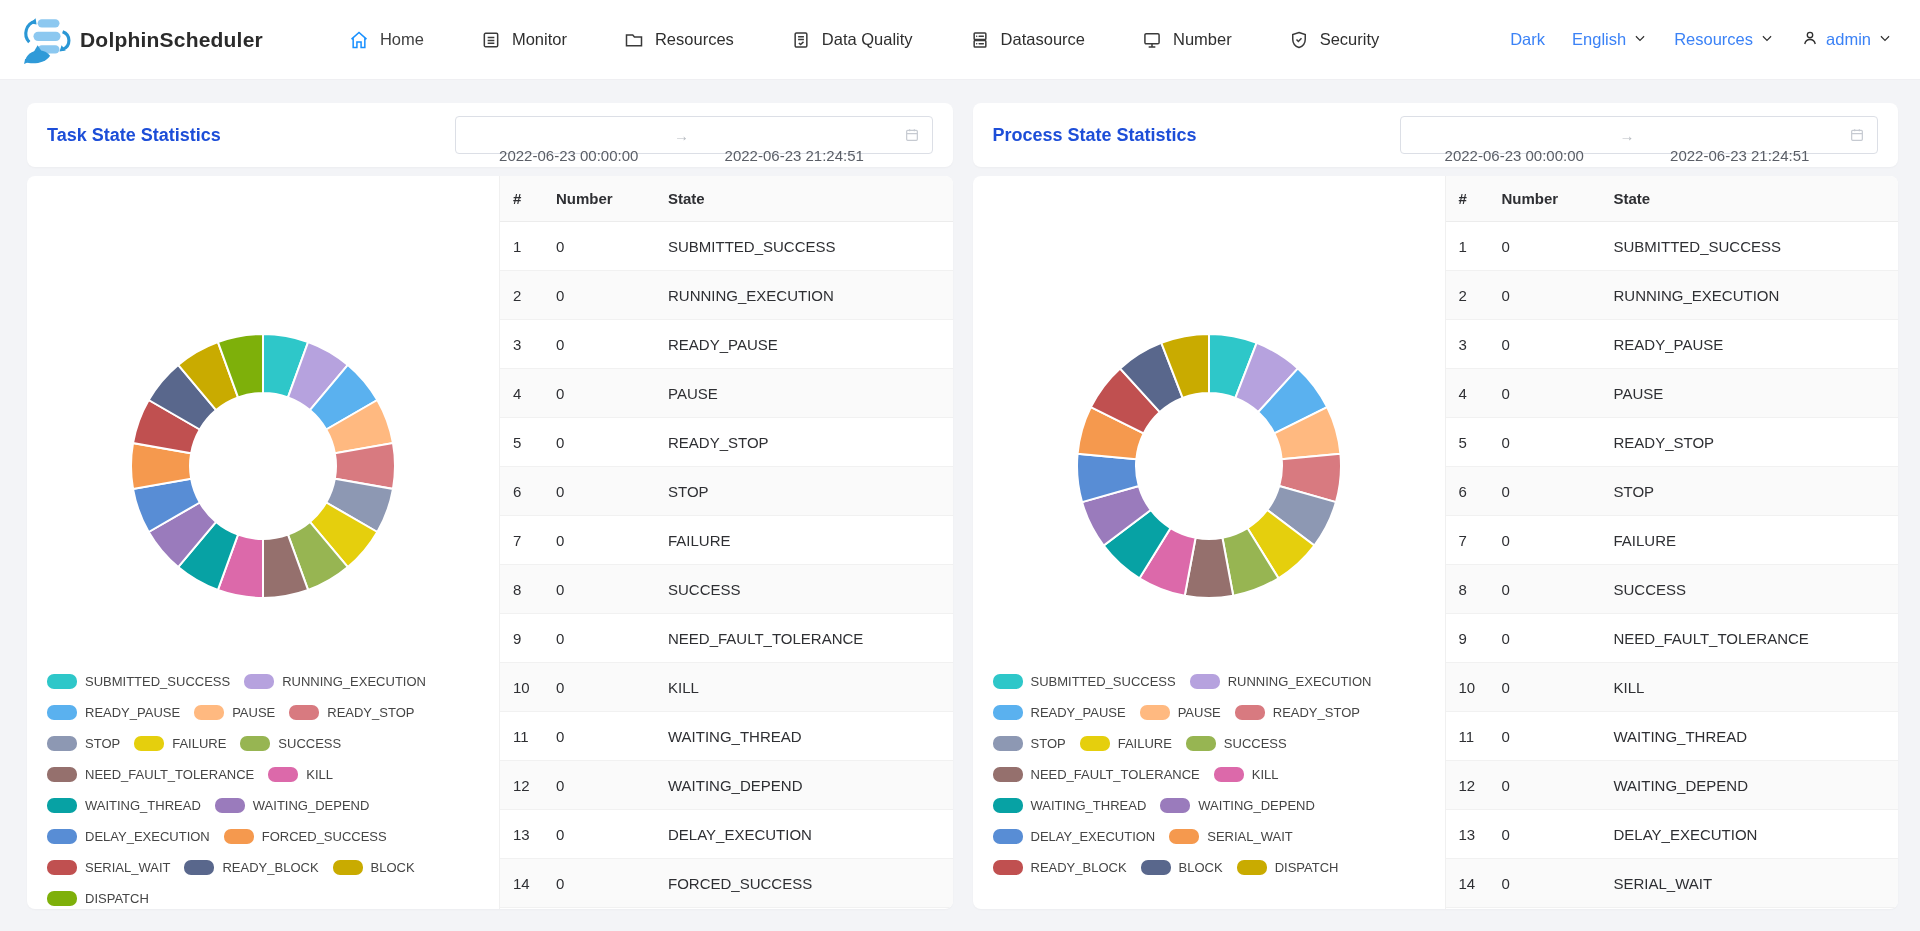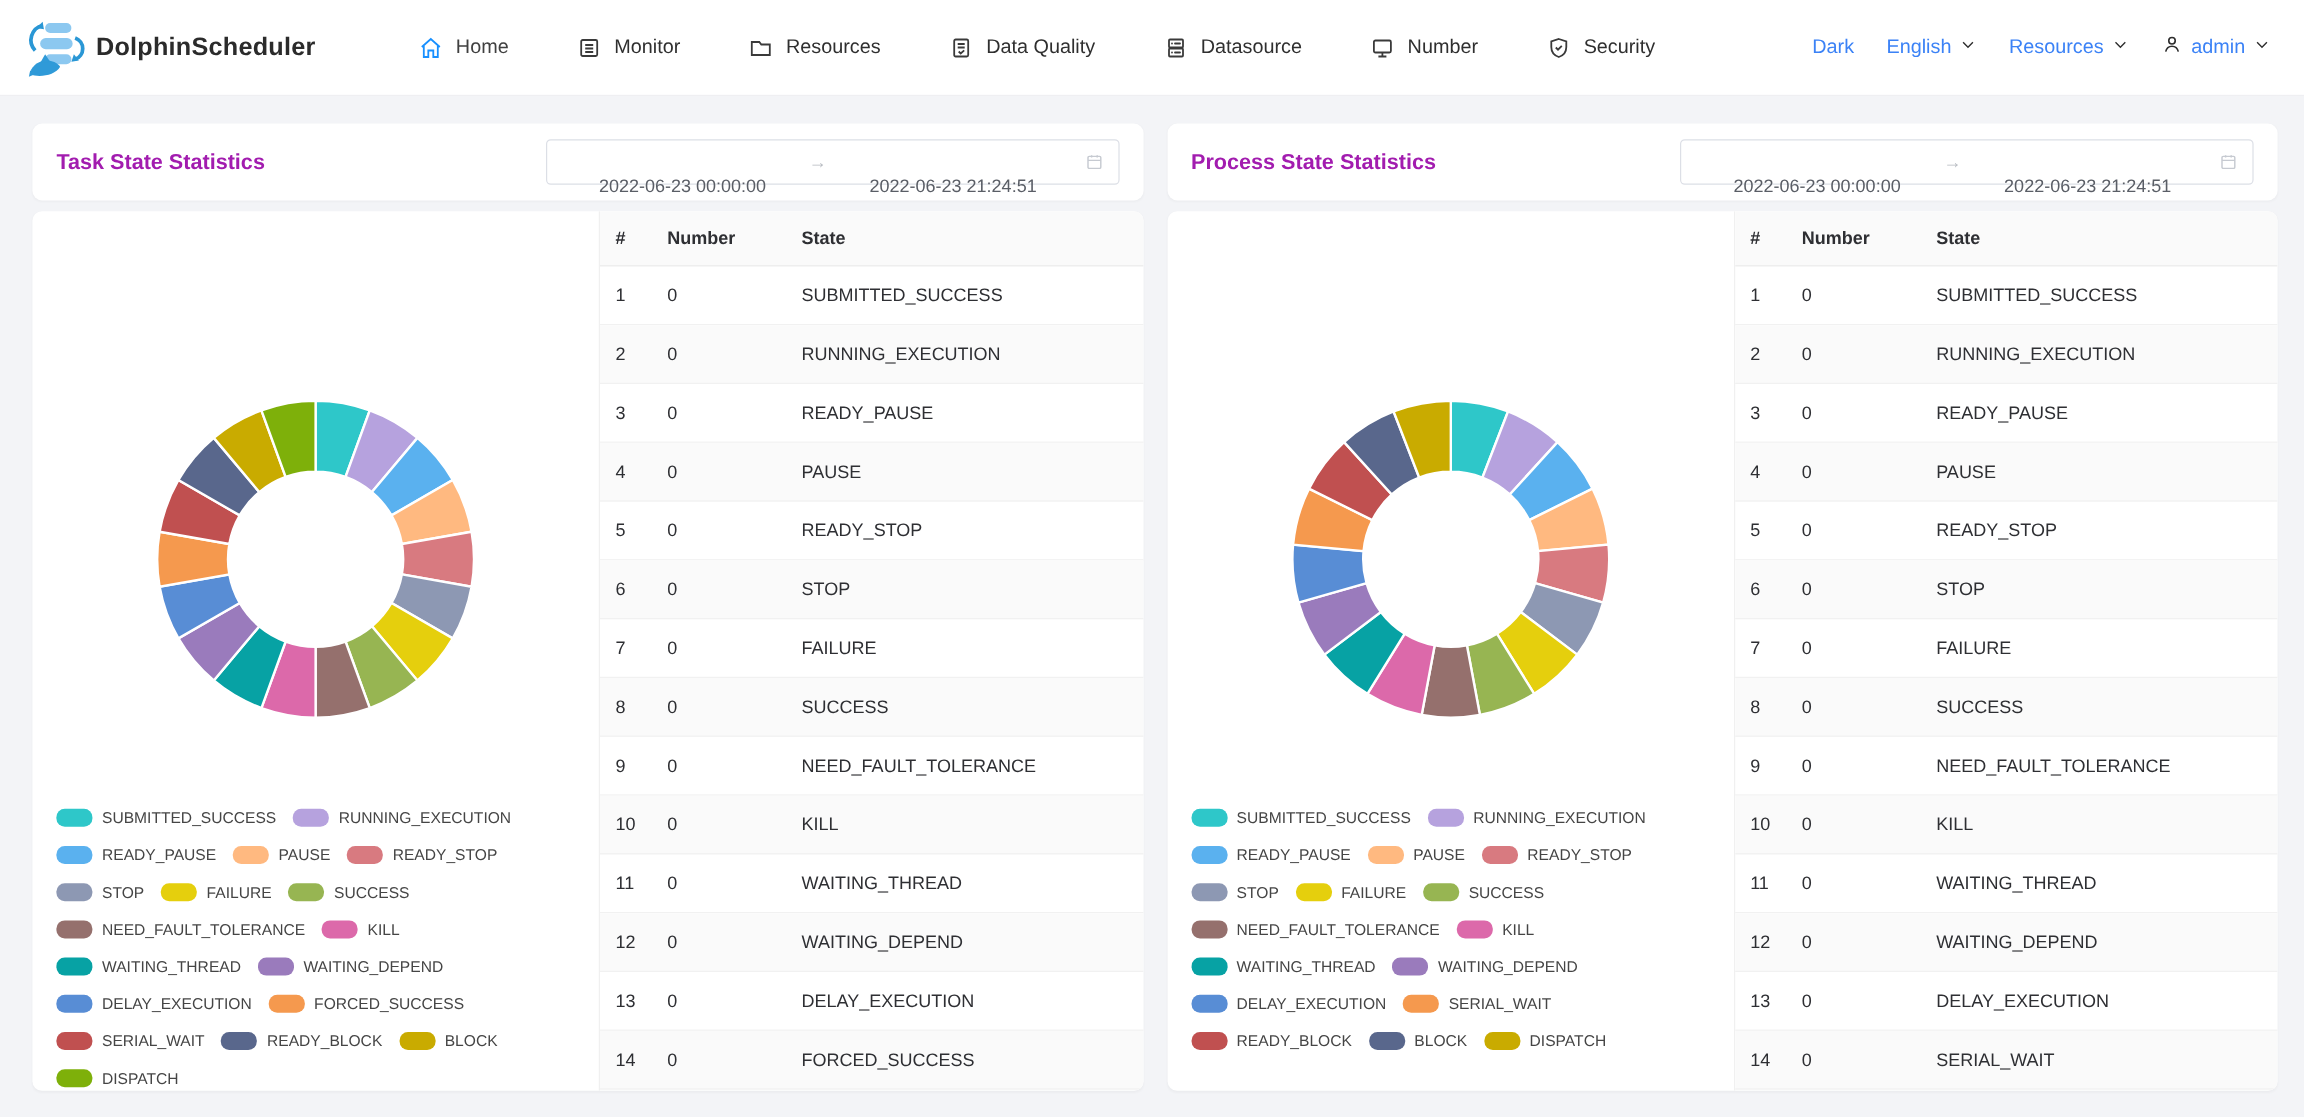--- a/index.html
+++ b/index.html
@@ -18,21 +18,21 @@
   .nav-item.active { color:#404040; }
   .nav-item.active svg { stroke:#1890ff; }
   .header-right { margin-left:auto; display:flex; align-items:center; gap:27px; font-size:16.5px; color:#3b82f6; }
   .hr-item { display:flex; align-items:center; gap:7px; cursor:pointer; }
   .chev svg { stroke:#2f2f2f; }
 
   
   main { display:flex; gap:20px; padding:23px 22px 0 27px; }
   .column { flex:1; min-width:0; }
   .title-card { height:64px; background:#fff; border-radius:8px; display:flex; align-items:center; justify-content:space-between; padding:0 20px; box-shadow:0 1px 2px rgba(0,0,0,0.03); }
-  .card-title { font-size:18px; font-weight:700; color:#a21caf; }
+  .card-title { font-size:18px; font-weight:700; color:#1d4ed8; }
   .date-range { width:478px; height:38px; background:#fff; border:1px solid #dcdfe6; border-radius:4px; display:flex; align-items:center; padding:0 12px; font-size:15px; color:#5a5e66; cursor:pointer; }
   .date-val { flex:1; text-align:center;margin-top:40px; }
   .date-arrow { color:#b8bcc2; font-size:15px; padding:0 4px; }
   .cal { display:inline-flex; margin-left:8px; }
 
   .content-card { margin-top:9px; background:#fff; border-radius:8px; height:733px; display:flex; overflow:hidden; box-shadow:0 1px 2px rgba(0,0,0,0.03); }
   .chart-pane { width:472px; flex-shrink:0; }
   .donut { display:block; width:268px; height:268px; margin:156px auto 0; }
   .legend { margin:74px 12px 0 20px; max-width:438px; display:flex; flex-wrap:wrap; column-gap:14px; row-gap:16px; }
   .legend-item { display:inline-flex; align-items:center; gap:8px; font-size:13px; color:#454545; cursor:pointer; white-space:nowrap; }

